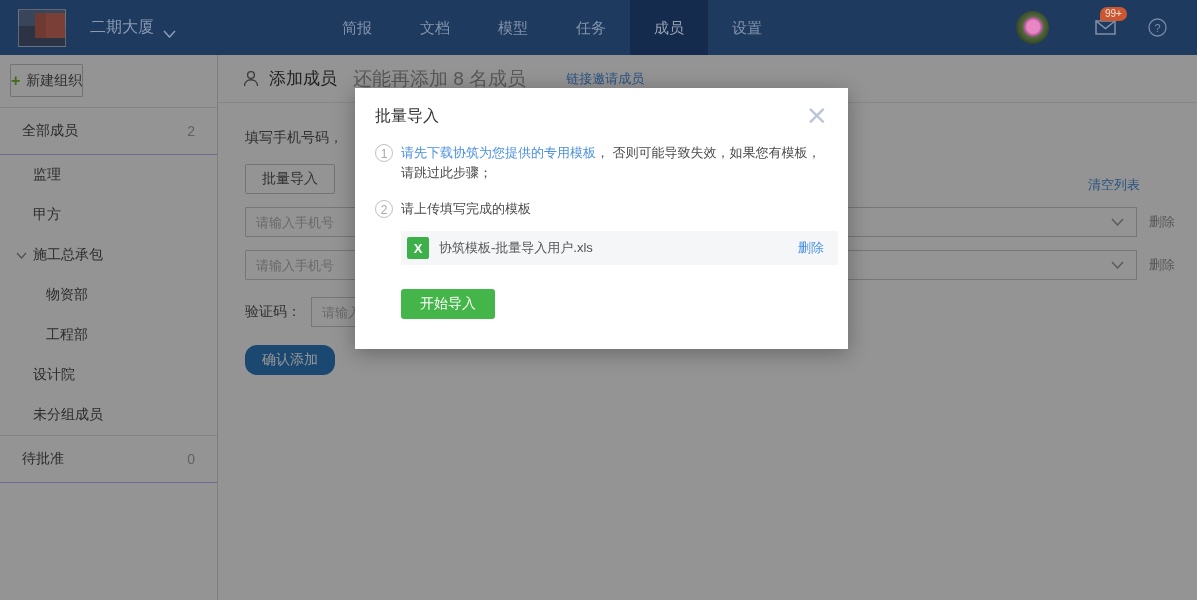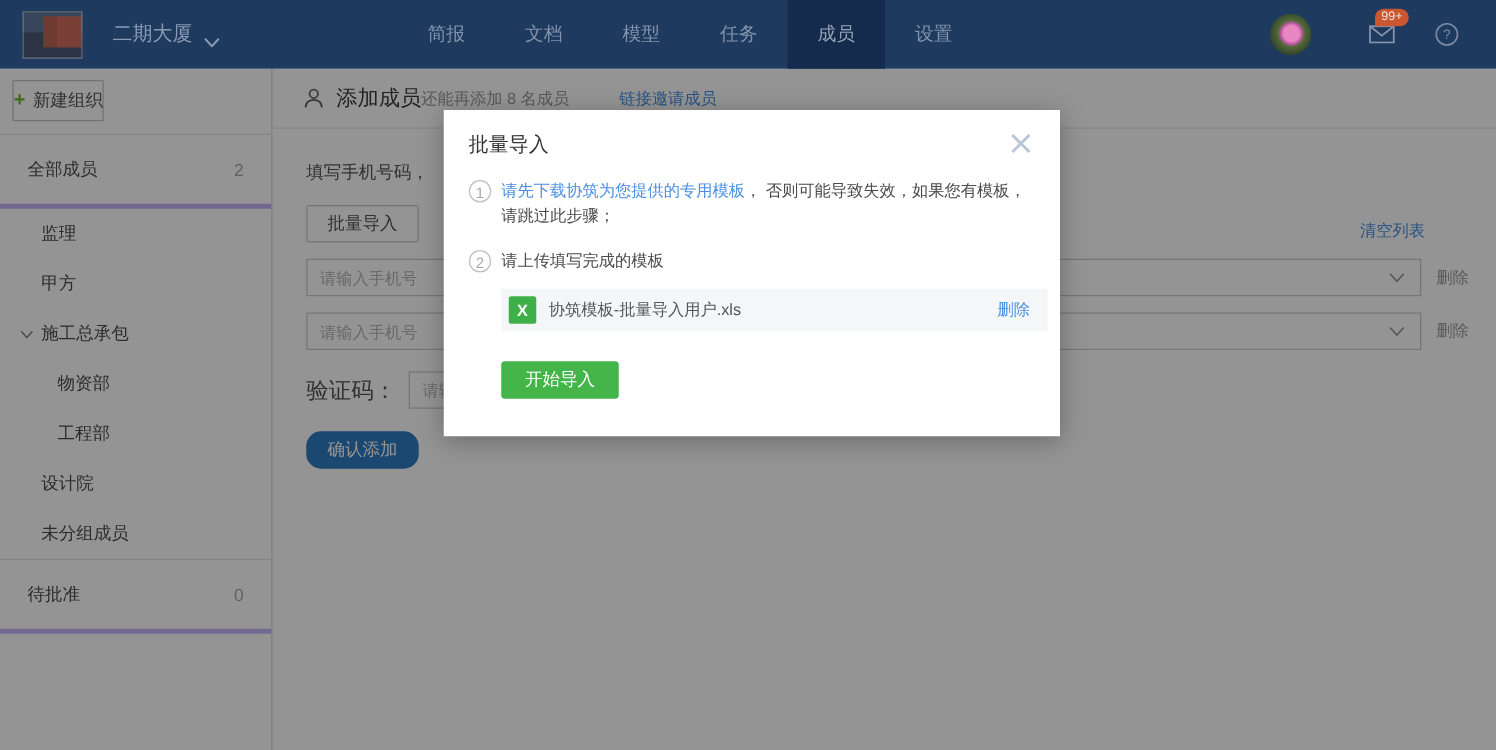--- a/index.html
+++ b/index.html
@@ -33,49 +33,49 @@
 
   
   .page{position:relative;height:545px;display:flex;background:#fff;}
 
   
   .sidebar{width:218px;flex:0 0 auto;border-right:1px solid #d9d9d9;background:#fff;}
   .new-org{margin:9px 10px 10px;height:33px;border:1px solid #c6c6c6;background:#fff;display:flex;
     align-items:center;justify-content:center;font-size:14px;color:#555;cursor:pointer;border-radius:1px;}
   .new-org .plus{color:#6eb92b;font-size:16px;margin-right:6px;font-weight:bold;}
   .side-row{display:flex;align-items:center;font-size:14px;color:#4d4d4d;cursor:pointer;}
-  .side-row.header{height:60px;padding:0 22px;border-top:1px solid #e3e3e3;border-bottom:4px solid #c4b5fd;justify-content:flex-end;}
+  .side-row.header{height:48px;padding:0 22px;border-top:1px solid #e3e3e3;border-bottom:1px solid #c4b5fd;justify-content:flex-end;}
   .side-row.item{height:40px;padding-left:33px;}
   .side-row.sub{padding-left:46px;}
   .side-row .count{margin-left:auto;color:#a8a8a8;font-size:14px;}
   .side-row .tree-chev{margin-right:6px;margin-left:-17px;display:inline-flex;color:#8a8a8a;}
 
   
   .content{flex:1;display:flex;flex-direction:column;}
   .content-header{height:48px;border-bottom:1px solid #e8e8e8;display:flex;align-items:center;padding-left:25px;}
   .content-header .usr{display:flex;color:#666;margin-right:10px;}
   .page-title{font-size:17px;color:#3a3a3a;}
-  .subtitle{font-size:13px;color:#999;}
+  .subtitle{font-size:19px;color:#999;margin-left:16px;}
   .invite-link{font-size:13px;color:var(--accent-blue);margin-left:40px;cursor:pointer;}
   .content-body{padding:26px 20px 0 27px;}
   .instruction{font-size:14px;color:#555;}
   .toolbar{margin-top:17px;display:flex;align-items:flex-end;}
   .btn-outline{width:90px;height:30px;border:1px solid #c9c9c9;background:#fff;font-size:14px;color:#555;
     border-radius:2px;cursor:pointer;font-family:inherit;}
   .clear-link{margin-left:auto;margin-right:37px;font-size:13px;color:var(--accent-blue);cursor:pointer;}
   .phone-row{display:flex;align-items:center;margin-top:13px;}
   .phone-input{flex:1;height:30px;border:1px solid #ccc;padding:0 10px;font-size:13px;color:#333;
     font-family:inherit;outline:none;border-radius:1px;}
   .phone-input::placeholder{color:#b5b5b5;}
   .select-box{width:290px;height:30px;border:1px solid #ccc;margin-left:-1px;position:relative;background:#fff;
     cursor:pointer;display:flex;align-items:center;}
   .select-box .chev{position:absolute;right:12px;color:#999;display:flex;}
   .row-delete{margin-left:12px;font-size:13px;color:#9a9a9a;cursor:pointer;width:28px;}
   .captcha-row{display:flex;align-items:center;margin-top:17px;}
-  .captcha-label{font-size:18px;color:#555;margin-right:10px;}
+  .captcha-label{font-size:14px;color:#555;margin-right:10px;}
   .captcha-input{width:158px;height:30px;border:1px solid #ccc;padding:0 10px;font-size:13px;font-family:inherit;outline:none;}
   .captcha-input::placeholder{color:#b5b5b5;}
   .btn-primary{margin-top:18px;width:90px;height:30px;background:var(--primary-blue);color:#fff;border:none;
     font-size:14px;border-radius:12px;cursor:pointer;font-family:inherit;}
 
   
   .overlay{position:absolute;inset:0;background:rgba(0,0,0,0.42);z-index:10;}
   .modal{position:absolute;left:355px;top:33px;width:493px;background:#fff;z-index:20;
     box-shadow:0 4px 20px rgba(0,0,0,.3);padding:16px 20px 30px;}
   .modal-head{display:flex;align-items:flex-start;}

